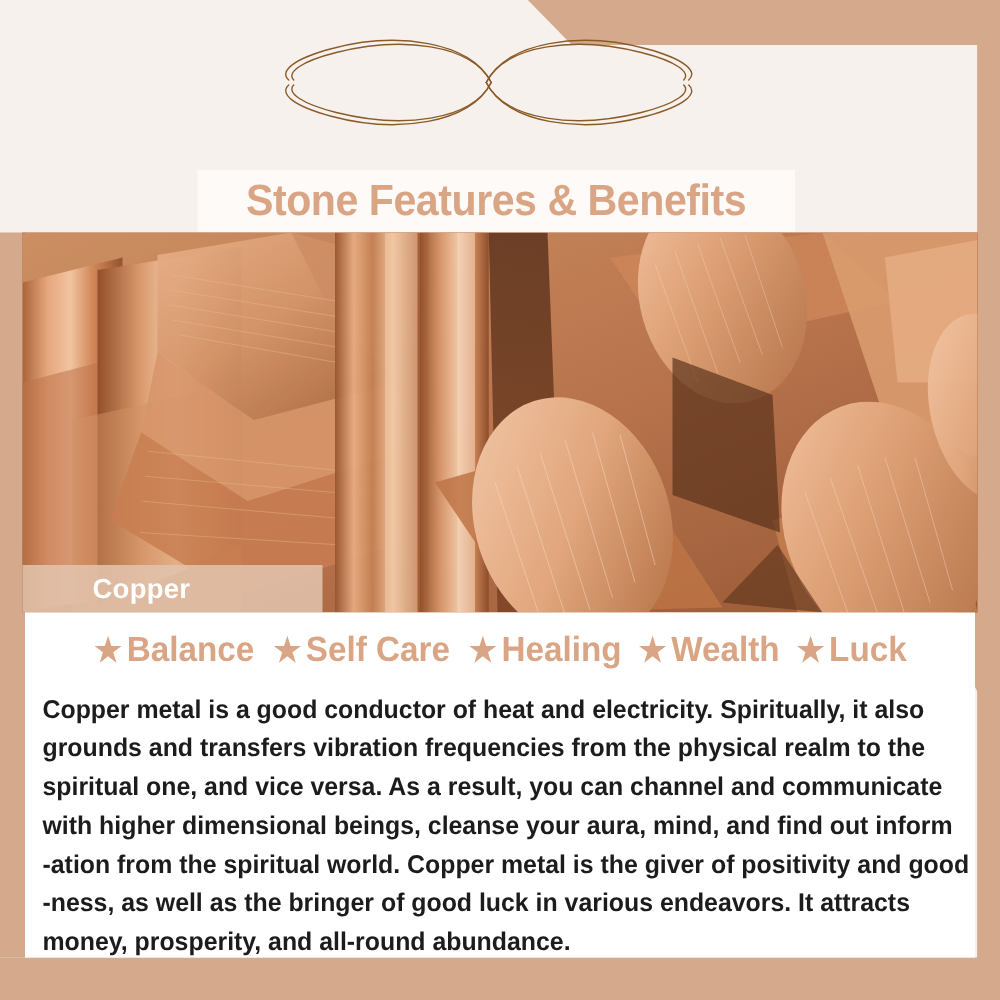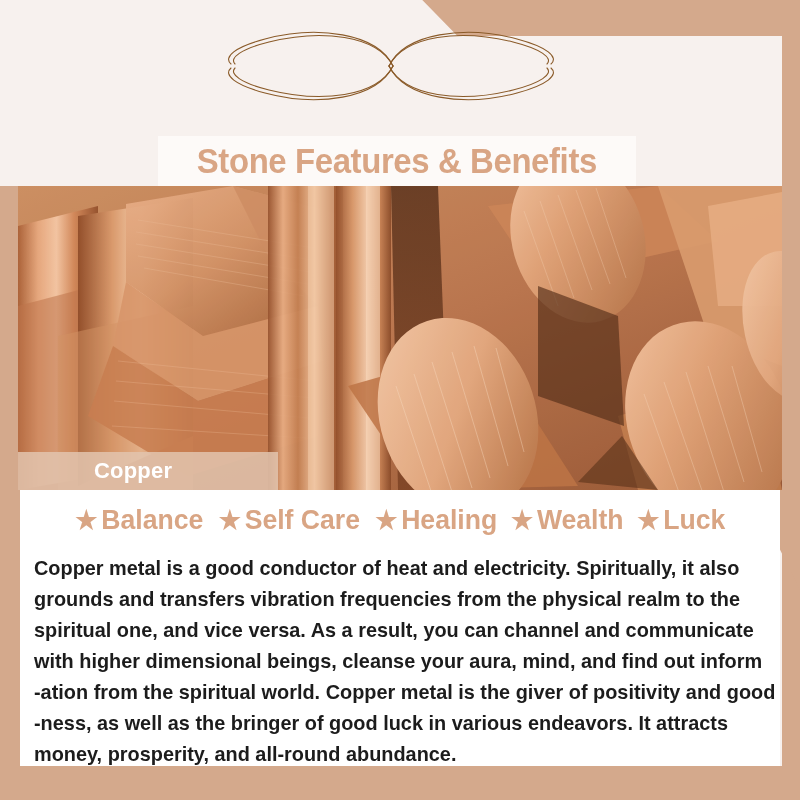--- a/index.html
+++ b/index.html
@@ -155,21 +155,20 @@
 
   .photo-label {
     position: absolute;
     left: 18px;
     top: 452px;
     width: 240px;
     height: 38px;
     background: rgba(226, 196, 174, 0.86);
     display: flex;
     align-items: center;
-    padding-left: 20px;
   }
   .photo-label span {
     color: #ffffff;
     font-size: 22px;
     font-weight: bold;
     letter-spacing: 0.2px;
     margin-left: 56px;
   }
 
   

